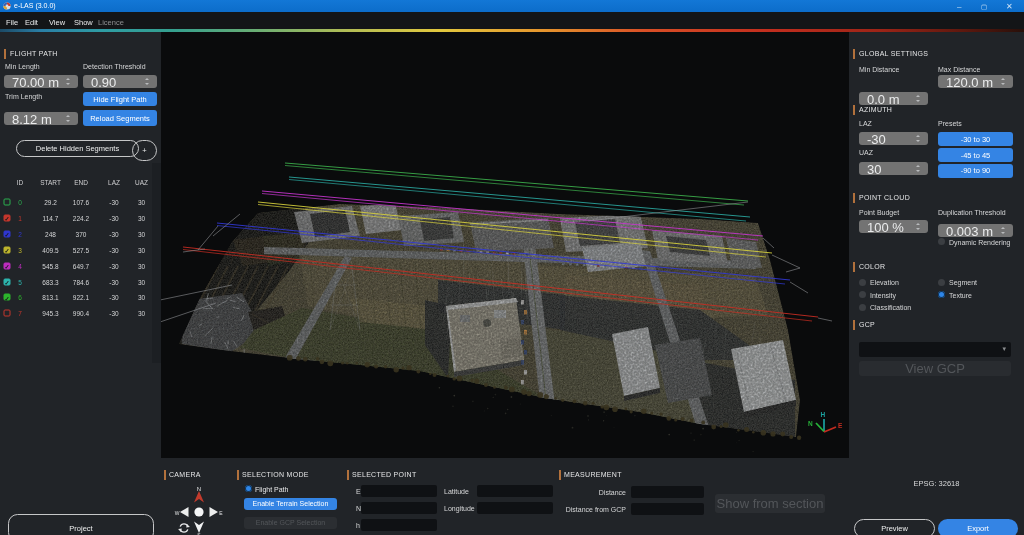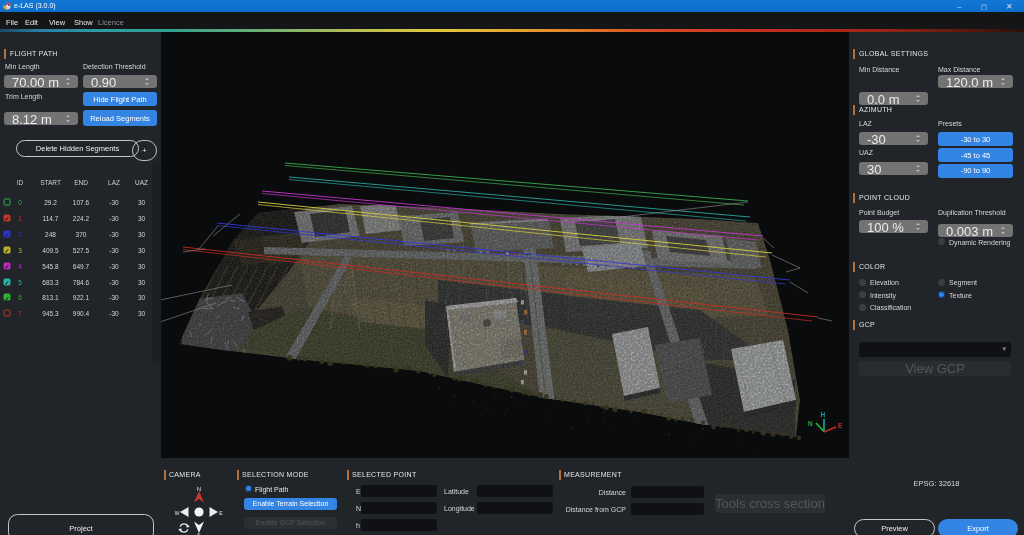--- a/index.html
+++ b/index.html
@@ -299,21 +299,21 @@
 <div class="abs lbl" style="left:283px;top:30px">Latitude</div>
       <div class="abs din" style="left:316px;top:27px;width:76px;height:12px"></div>
 <div class="abs lbl" style="left:283px;top:46.5px">Longitude</div>
       <div class="abs din" style="left:316px;top:43.5px;width:76px;height:12px"></div>
 <div class="abs hbar" style="left:397.7px;top:12px"></div>
       <div class="abs hdr" style="left:403px;top:13px">MEASUREMENT</div>
 <div class="abs lbl" style="left:397px;top:31px;width:68px;text-align:right">Distance</div>
       <div class="abs din" style="left:470px;top:28px;width:73px;height:12px"></div>
 <div class="abs lbl" style="left:397px;top:48px;width:68px;text-align:right">Distance from GCP</div>
       <div class="abs din" style="left:470px;top:45px;width:73px;height:12px"></div>
-<div class="abs dbtn" style="left:554px;top:36px;width:110px;height:19px">Tools cross section</div>
+<div class="abs dbtn" style="left:554px;top:36px;width:110px;height:19px">Show from section</div>
 </div>
 
 <div class="abs" id="vp">
       <svg width="688" height="426" viewBox="0 0 688 426" style="position:absolute;left:0;top:0">
         <clipPath id="tc">
           <polygon points="97.0,181.0 179.0,172.0 269.0,175.0 399.0,182.0 539.0,187.0 597.0,191.0 609.0,228.0 627.0,298.0 639.0,368.0 635.0,405.0 599.0,400.0 539.0,392.0 479.0,380.0 384.0,366.0 309.0,350.0 259.0,339.0 189.0,332.0 136.0,327.0 69.0,319.0 18.0,312.0 39.0,266.0 71.0,210.0"></polygon>
         </clipPath>
         <filter id="nzd">
           <feTurbulence type="fractalNoise" baseFrequency="0.5" numOctaves="2"></feTurbulence>
           <feColorMatrix type="matrix" values="0 0 0 0 0  0 0 0 0 0  0 0 0 0 0  0.85 0.85 0.85 0 -0.4"></feColorMatrix>

